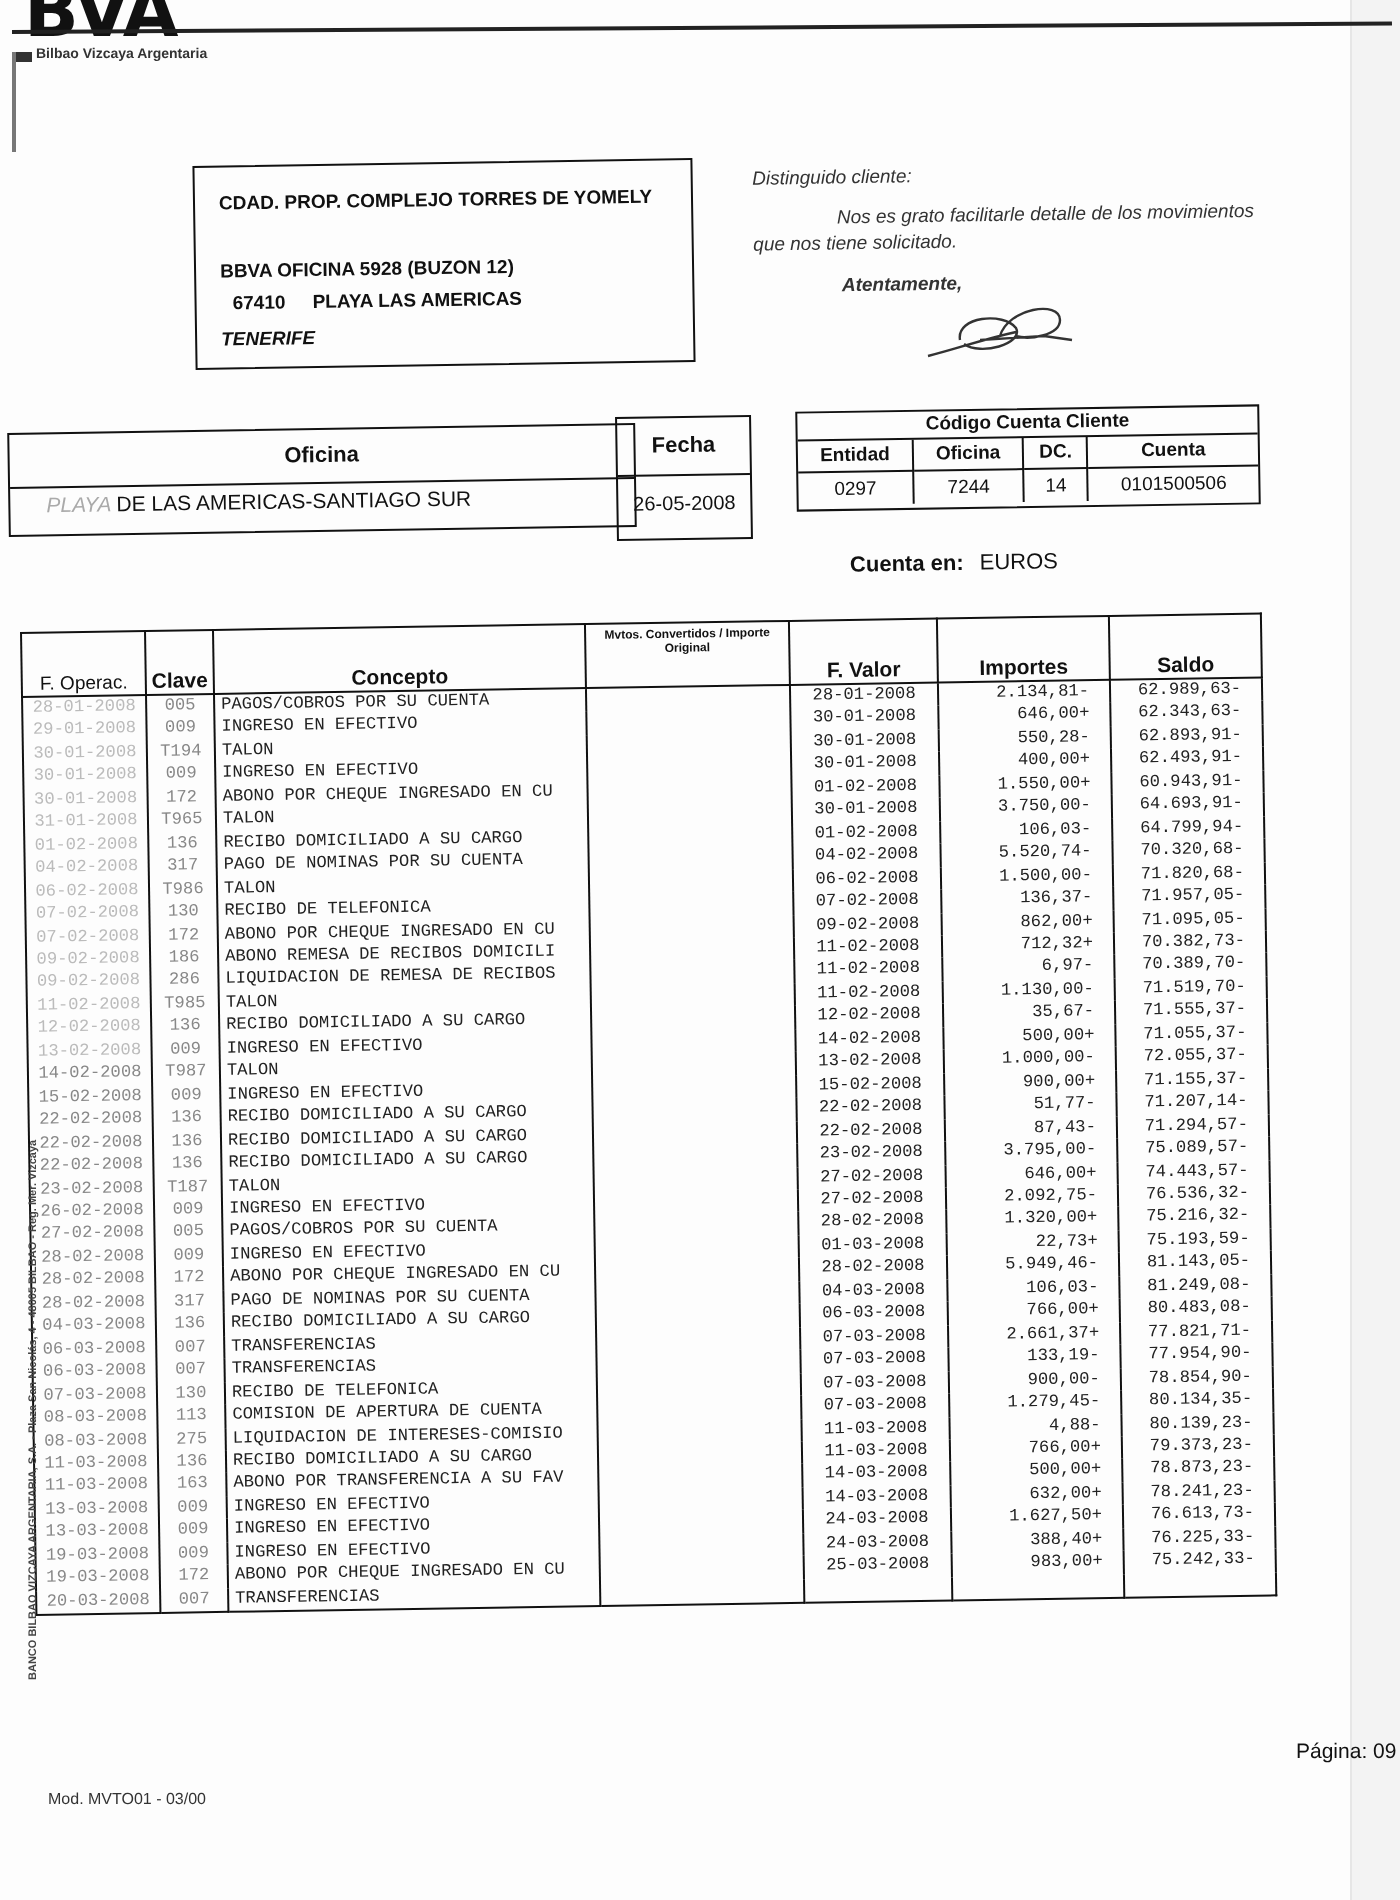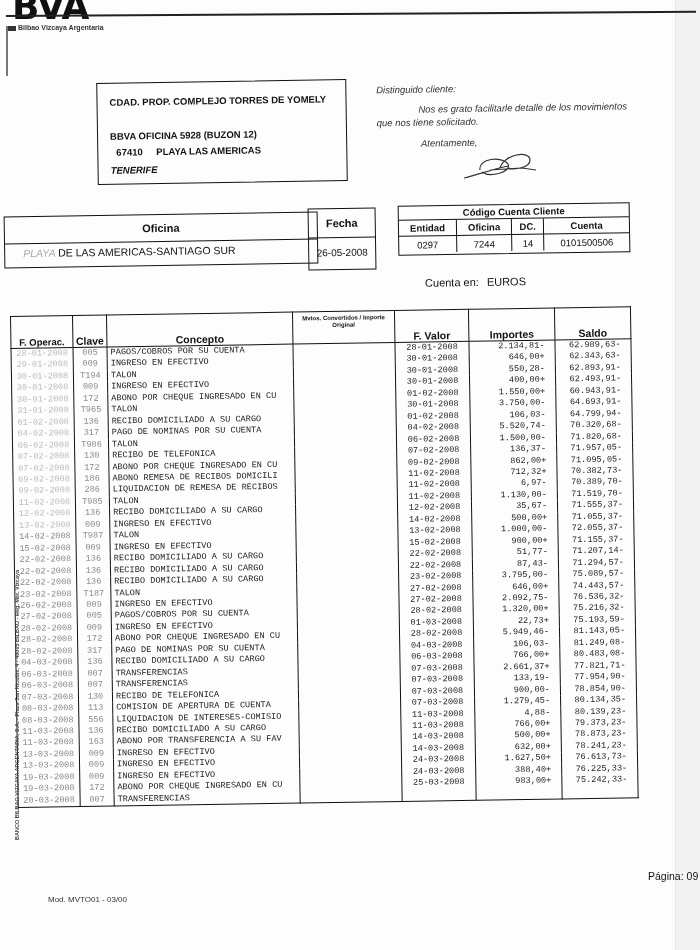--- a/index.html
+++ b/index.html
@@ -18,21 +18,21 @@
   .addr-box .l1 { position: absolute; left: 12px; top: 13px; }
   .addr-box .l2 { position: absolute; left: 12px; top: 47px; }
   .addr-box .l3a { position: absolute; left: 18px; top: 63px; }
   .addr-box .l3b { position: absolute; left: 58px; top: 63px; }
   .addr-box .l4 { position: absolute; left: 12px; top: 81px; font-style: italic; }
 
   .letter { position: absolute; left: 376px; top: 82px; width: 300px; font-style: italic; font-size: 9.5px; color: #333; transform: rotate(-0.9deg); }
   .letter .greet { position: absolute; left: 0; top: 0; }
   .letter .body1 { position: absolute; left: 42px; top: 20px; white-space: nowrap; }
   .letter .body2 { position: absolute; left: 0; top: 33px; white-space: nowrap; }
-  .letter .closing { position: absolute; left: 44px; top: 54px; }
+  .letter .closing { position: absolute; left: 44px; top: 54px; font-weight: bold; }
   .signature { position: absolute; left: 460px; top: 148px; }
 
   .box { position: absolute; border: 1.5px solid #111; background: transparent; }
   .oficina-box { left: 4px; top: 214px; width: 312px; height: 50px; transform: rotate(-0.9deg); }
   .oficina-box .hdr { position: absolute; left: 0; right: 0; top: 0; height: 26px; border-bottom: 1.5px solid #111; text-align: center; font-weight: bold; font-size: 11px; line-height: 26px; }
   .oficina-box .val { position: absolute; left: 18px; top: 30px; font-size: 10.5px; }
   .oficina-box .val .faded { color: #aaa; font-style: italic; }
 
   .fecha-box { left: 308px; top: 208px; width: 66px; height: 60px; transform: rotate(-0.9deg); }
   .fecha-box .hdr { height: 28px; border-bottom: 1.5px solid #111; text-align: center; font-weight: bold; font-size: 11px; line-height: 28px; }
@@ -40,36 +40,36 @@
 
   .ccc-box { left: 398px; top: 204px; width: 230px; height: 48px; transform: rotate(-0.9deg); }
   .ccc-box .title { height: 13px; border-bottom: 1.5px solid #111; text-align: center; font-weight: bold; font-size: 9.5px; line-height: 13px; }
   .ccc-box table { width: 100%; border-collapse: collapse; font-size: 9.5px; }
   .ccc-box td, .ccc-box th { border-right: 1.5px solid #111; text-align: center; padding: 0; }
   .ccc-box th { font-weight: bold; height: 15px; border-bottom: 1.5px solid #111; }
   .ccc-box td { height: 16px; font-weight: normal; }
   .ccc-box tr > *:last-child { border-right: none; }
 
   .cuenta-en { position: absolute; left: 425px; top: 276px; font-size: 11px; transform: rotate(-0.9deg); }
-  .cuenta-en b { font-weight: normal; margin-right: 8px; }
+  .cuenta-en b { font-weight: bold; margin-right: 8px; }
 
   .movs { position: absolute; left: 10px; top: 316px; width: 620px; transform: rotate(-0.9deg); transform-origin: left top; }
   .movs table { border-collapse: collapse; width: 620px; table-layout: fixed; }
   .movs th { border: 1.5px solid #111; font-weight: bold; font-size: 10.5px; height: 28px; padding: 0; vertical-align: bottom; }
   .movs th.small { font-size: 6px; vertical-align: top; line-height: 7px; padding-top: 3px; }
   .movs td { border-left: 1.5px solid #111; border-right: 1.5px solid #111; font-family: "Liberation Mono", monospace; font-size: 8.6px; height: 11.45px; line-height: 11.45px; padding: 0 3px; white-space: nowrap; overflow: hidden; color: #222; }
   .movs tr:last-child td { border-bottom: 1.5px solid #111; }
   .movs td.c { text-align: center; }
   .movs td.r { text-align: right; padding-right: 10px; }
   .movs td.faded { color: #bbb; }
   .movs td.fop { color: #888; }
 
   .side-text { position: absolute; left: 14px; top: 840px; transform: rotate(-90deg); transform-origin: left top; font-size: 5.5px; font-weight: bold; color: #444; white-space: nowrap; }
   .pagina { position: absolute; left: 608px; top: 870px; font-size: 10.5px; margin-left: 40px; }
-  .modelo { position: absolute; left: 48px; top: 895px; font-size: 8px; color: #333; text-align: center; }
+  .modelo { position: absolute; left: 24px; top: 895px; font-size: 8px; color: #333; text-align: center; }
 </style>
 </head>
 <body>
 
 <div class="right-edge"></div>
 
 <div class="logo">BVA</div>
 <div class="logo-rule"></div>
 <div class="bank-mark"></div>
 <div class="bank-name">Bilbao Vizcaya Argentaria</div>
@@ -133,21 +133,21 @@
       <col style="width:62px">
         <col style="width:34px">
         <col style="width:186px">
         <col style="width:102px">
         <col style="width:74px">
         <col style="width:86px">
         <col style="width:76px">
     </colgroup>
     <thead>
       <tr>
-        <th style="font-weight:bold;font-size:9.5px;margin-top:42px;">F. Operac.</th>
+        <th style="font-weight:normal;font-size:9.5px;margin-top:42px;">F. Operac.</th>
         <th>Clave</th>
         <th>Concepto</th>
         <th class="small">Mvtos. Convertidos / Importe Original</th>
         <th>F. Valor</th>
         <th>Importes</th>
         <th>Saldo</th>
       </tr>
     </thead>
     <tbody id="movs-body">
         <tr>
@@ -433,21 +433,21 @@
           <td class="c fop">08-03-2008</td>
           <td class="c fop">113</td>
           <td>COMISION DE APERTURA DE CUENTA</td>
           <td></td>
           <td class="c">07-03-2008</td>
           <td class="r">1.279,45-</td>
           <td class="r">80.134,35-</td>
         </tr>
         <tr>
           <td class="c fop">08-03-2008</td>
-          <td class="c fop">556</td>
+          <td class="c fop">275</td>
           <td>LIQUIDACION DE INTERESES-COMISIO</td>
           <td></td>
           <td class="c">11-03-2008</td>
           <td class="r">4,88-</td>
           <td class="r">80.139,23-</td>
         </tr>
         <tr>
           <td class="c fop">11-03-2008</td>
           <td class="c fop">136</td>
           <td>RECIBO DOMICILIADO A SU CARGO</td>

